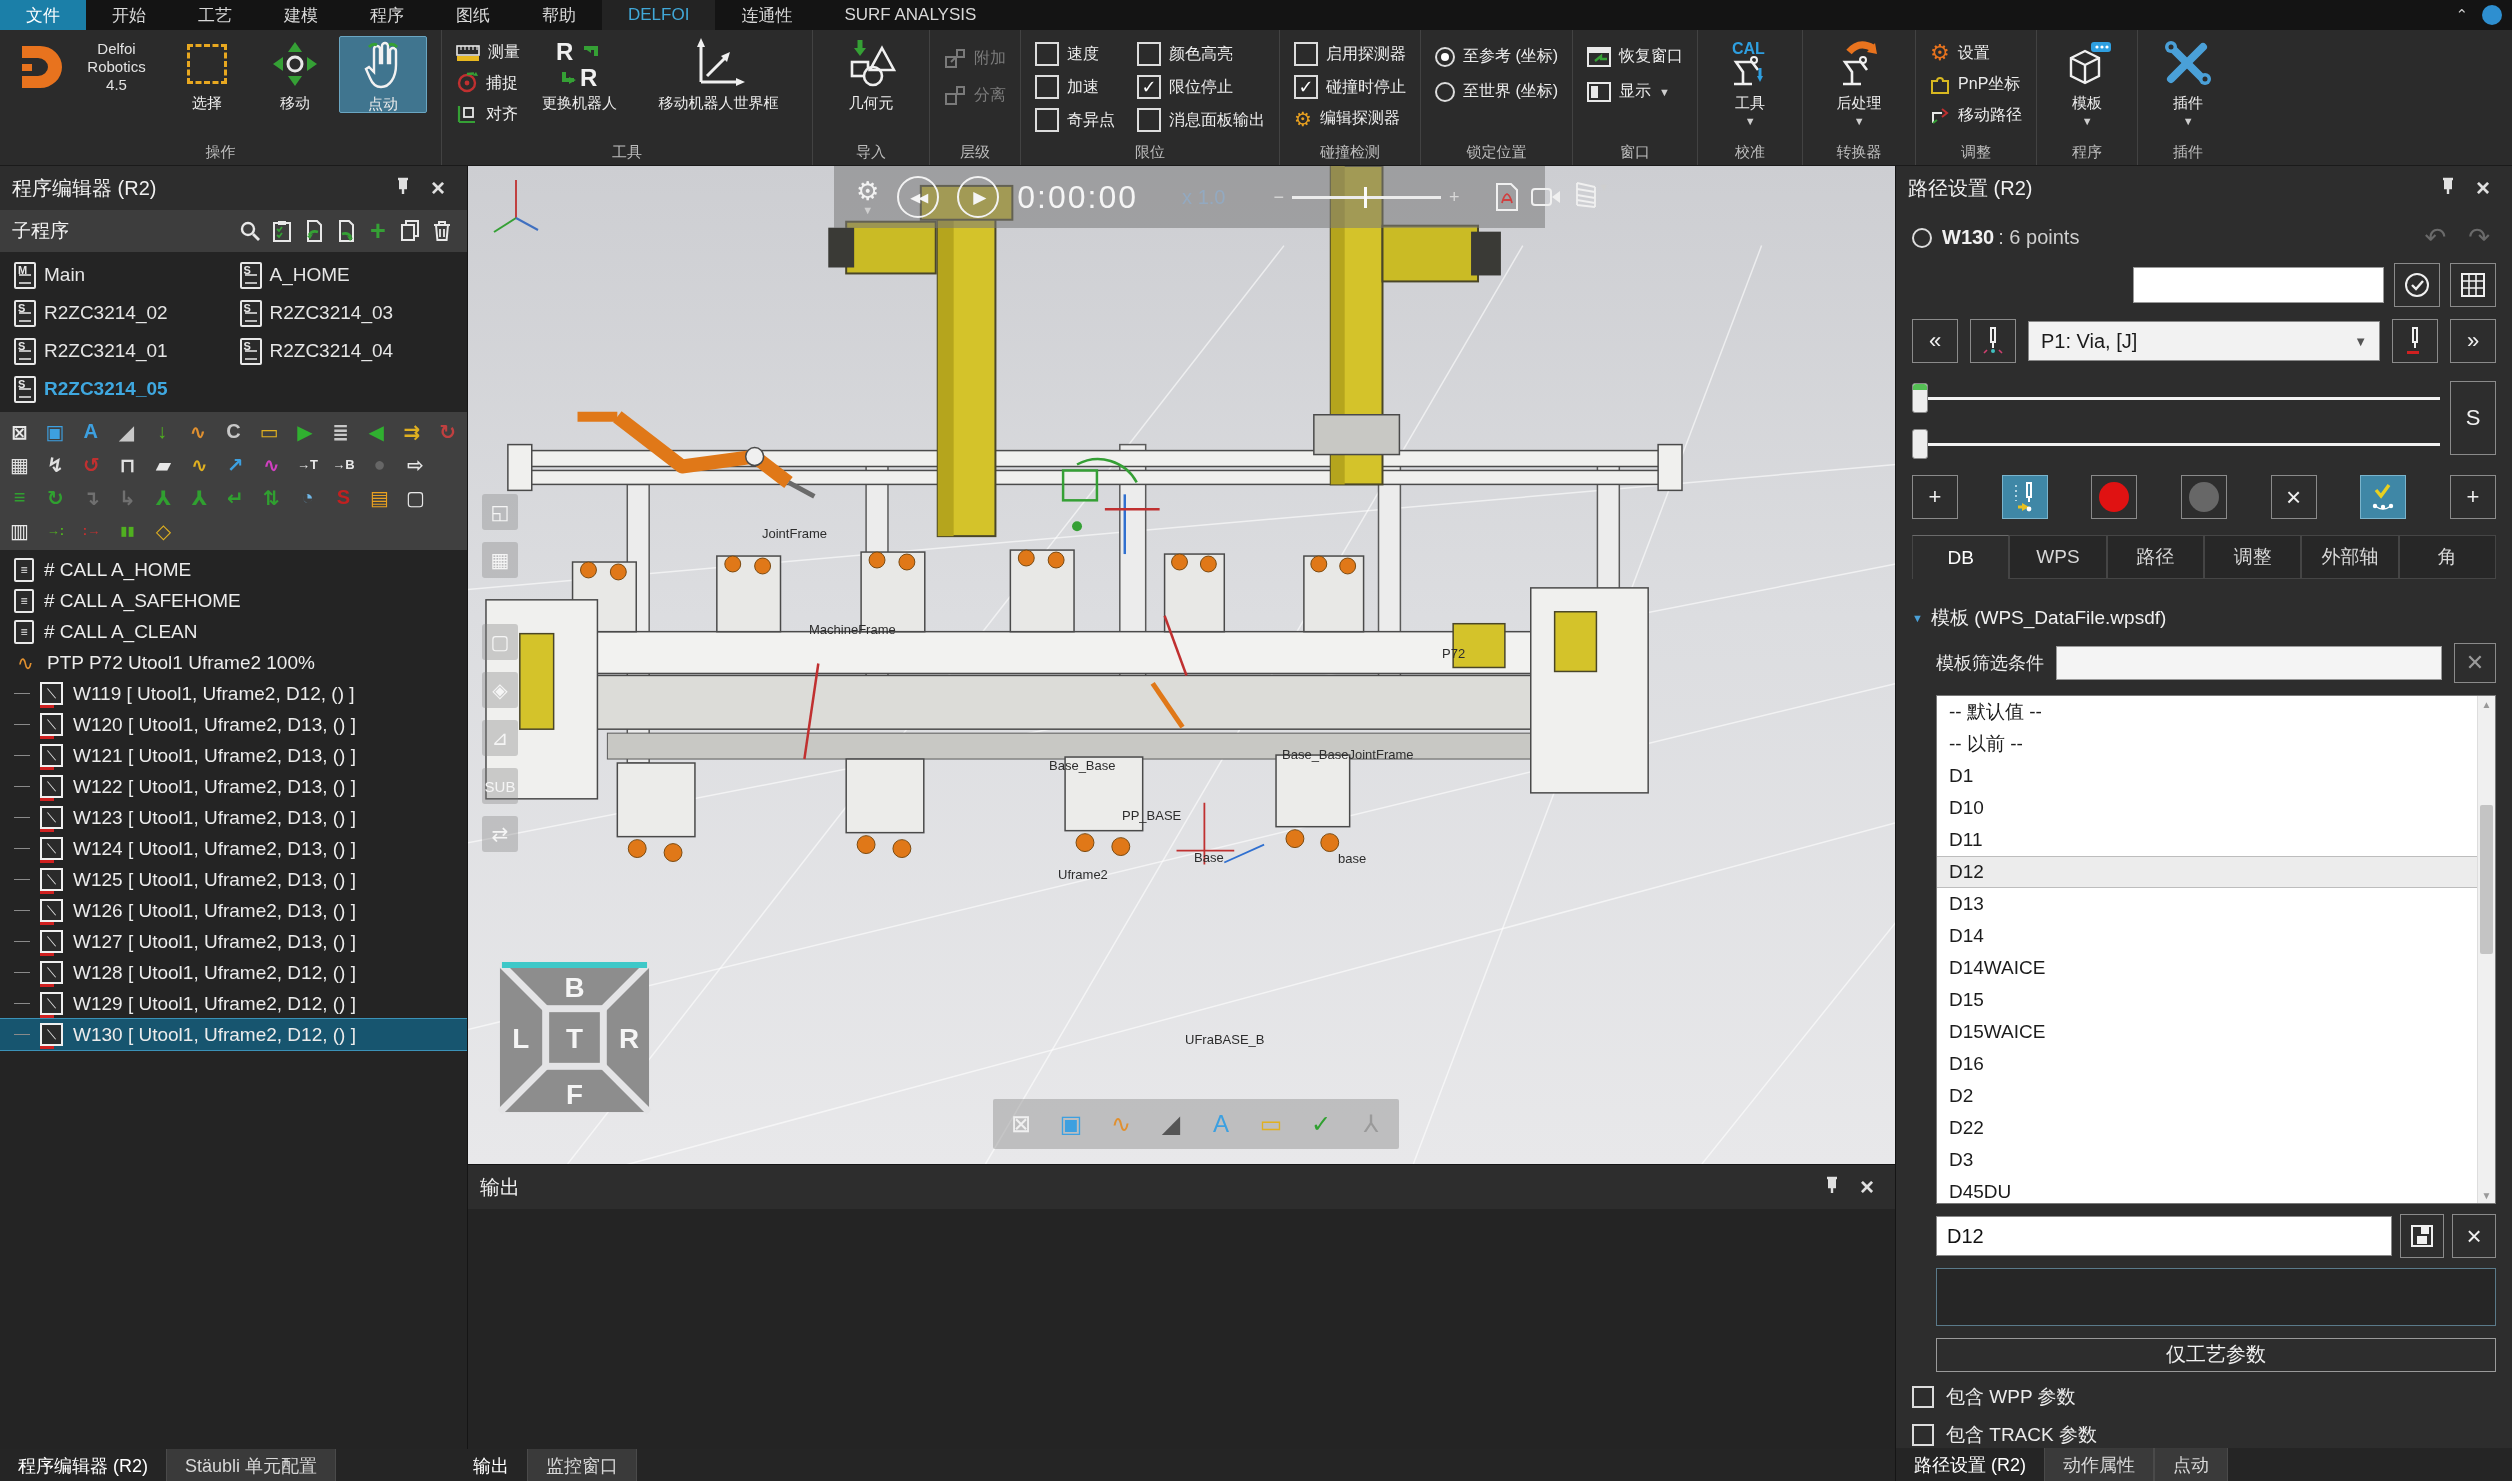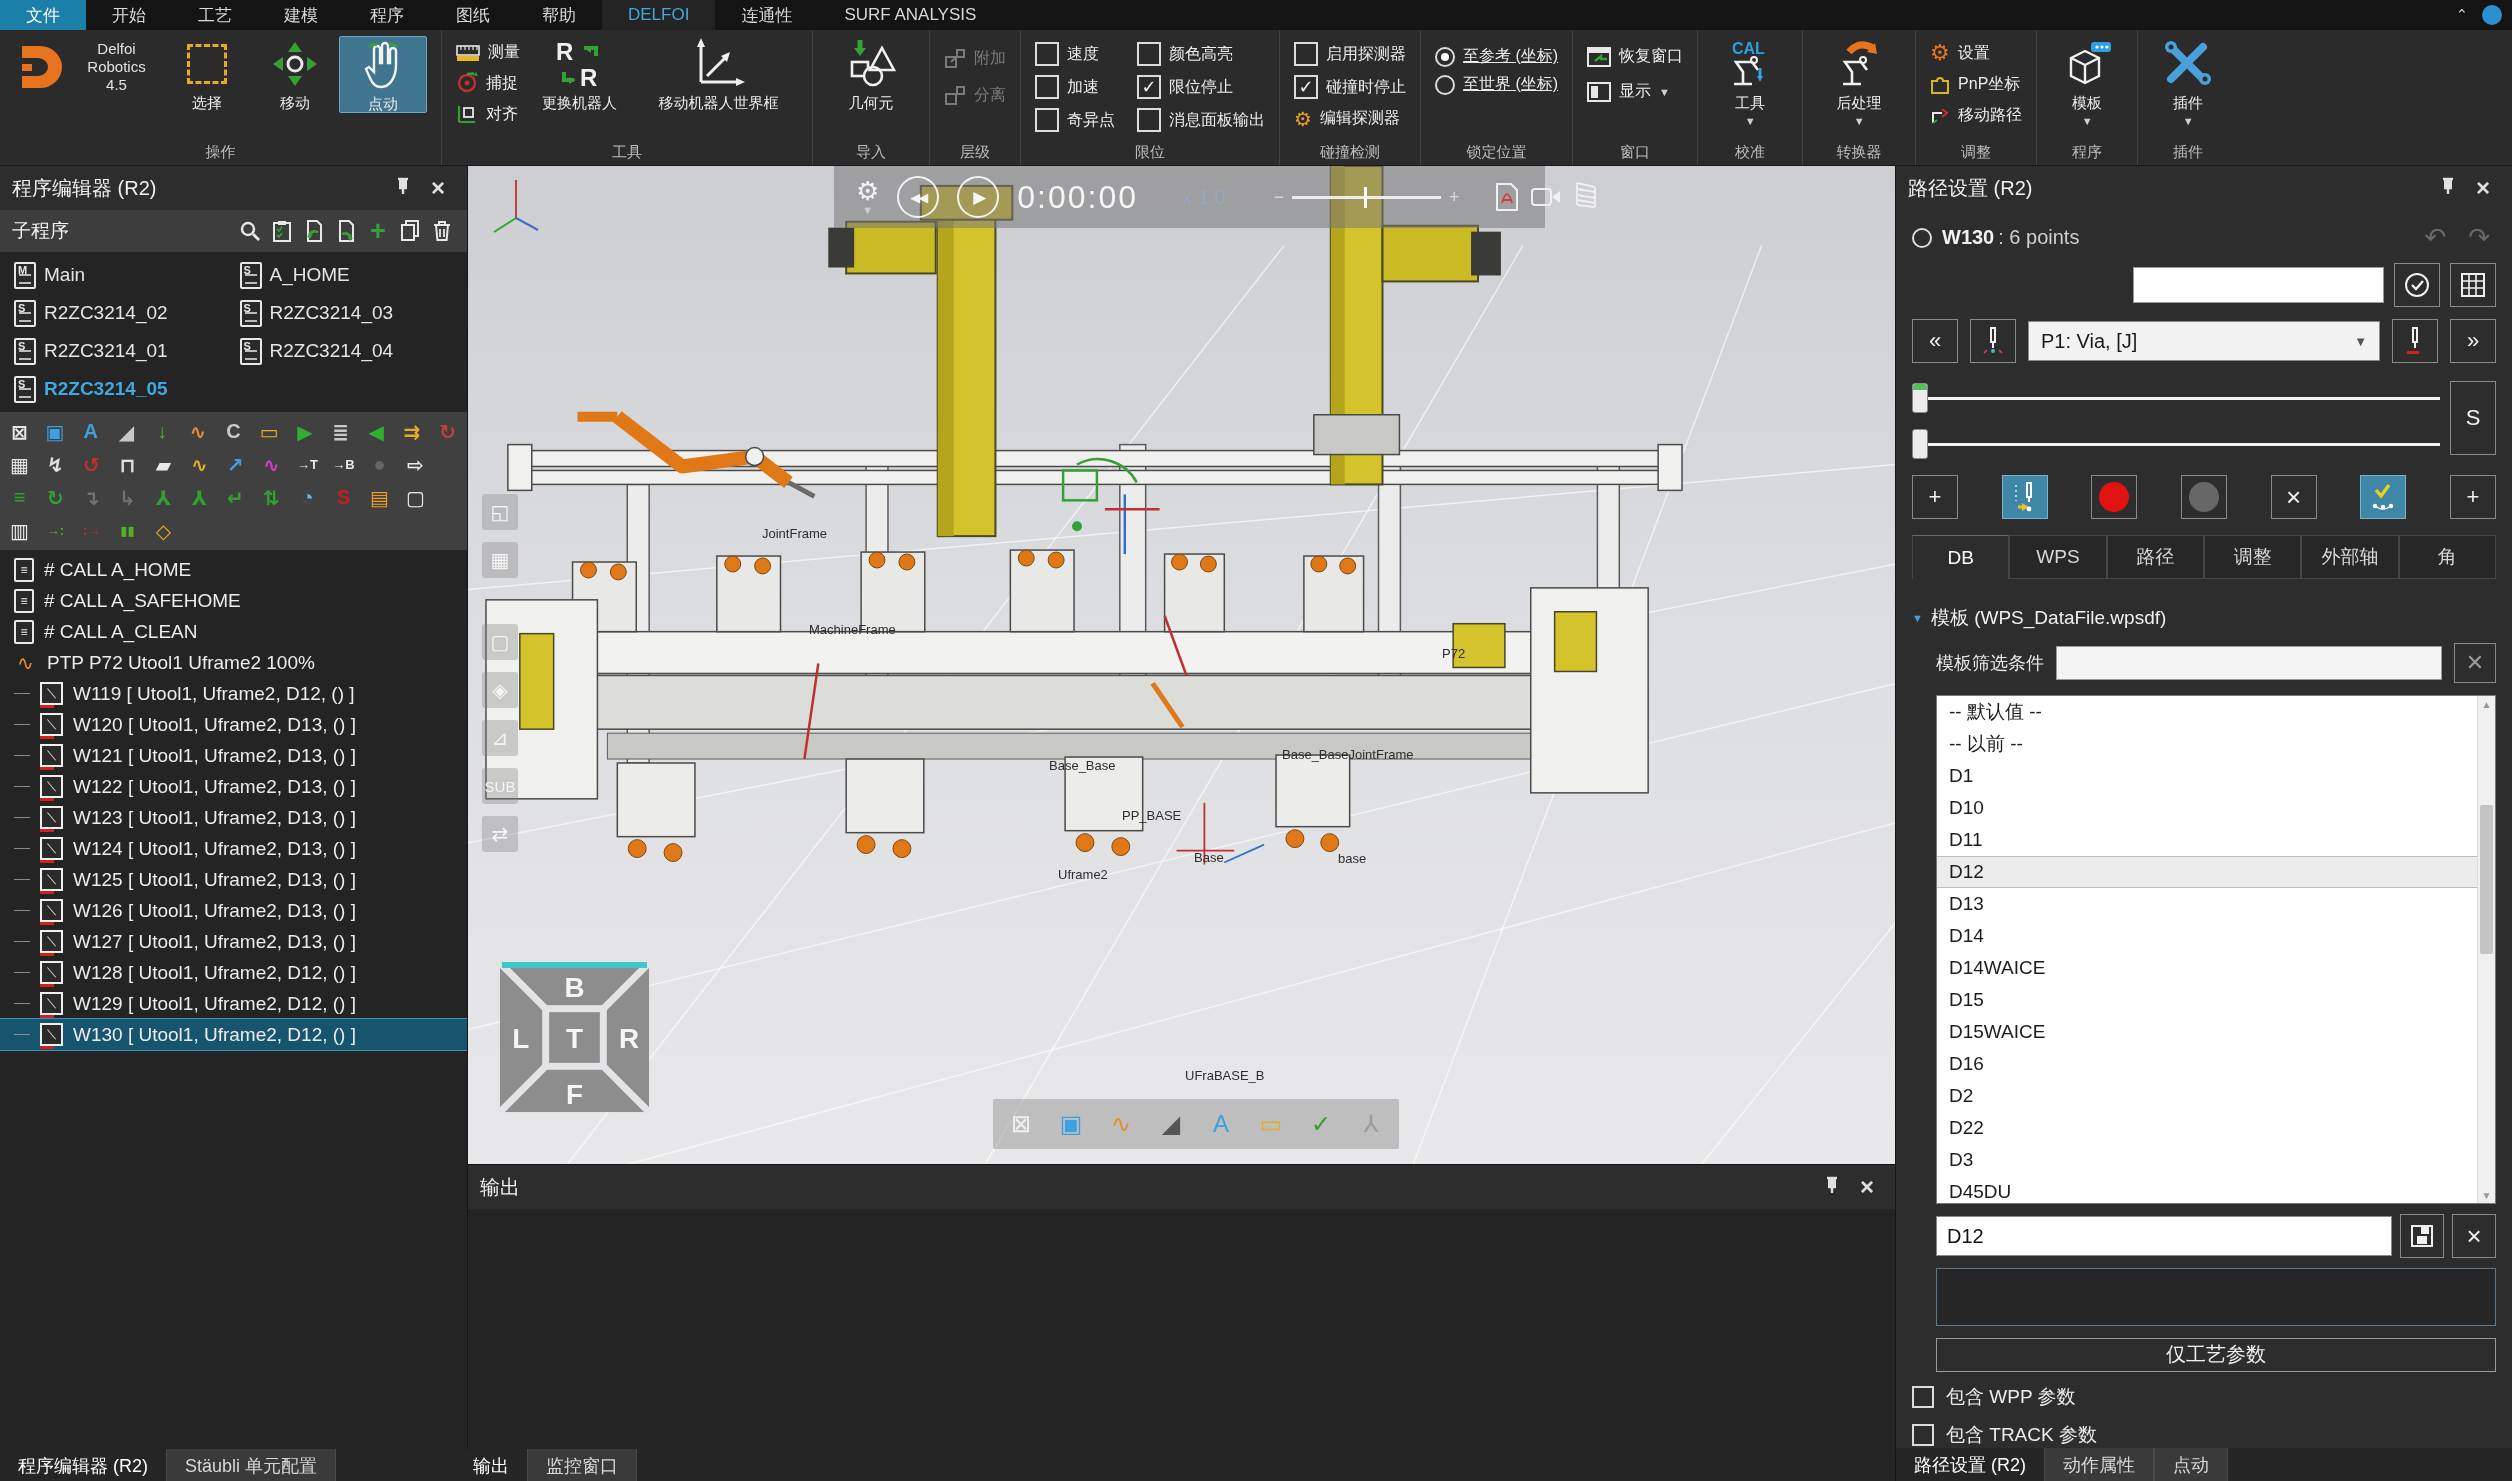--- a/index.html
+++ b/index.html
@@ -347,21 +347,21 @@
           </div>
           <div class="minirow">
             <span class="glyph" style="color: rgb(232, 160, 32); font-size: 20px;">⚙</span>
             <span>编辑探测器</span>
           </div>
         </div>
       <div class="rgroup-label">碰撞检测</div>
     </div>
 
     <div class="rgroup">
-      <div class="minicol" id="lock-col" style="gap:7px;padding-top:10px;text-decoration:underline;">
+      <div class="minicol" id="lock-col" style="gap:14px;padding-top:10px;">
           <div class="minirow">
             <span class="radio on"></span>
             <span>至参考 (坐标)</span>
           </div>
           <div class="minirow">
             <span class="radio"></span>
             <span>至世界 (坐标)</span>
           </div>
         </div>
       <div class="rgroup-label">锁定位置</div>
@@ -934,21 +934,21 @@
     <div id="scene-labels">
         <span class="scene-label" style="left: 294px; top: 360px;">JointFrame</span>
         <span class="scene-label" style="left: 341px; top: 456px;">MachineFrame</span>
         <span class="scene-label" style="left: 974px; top: 480px;">P72</span>
         <span class="scene-label" style="left: 581px; top: 592px;">Base_Base</span>
         <span class="scene-label" style="left: 814px; top: 581px;">Base_BaseJointFrame</span>
         <span class="scene-label" style="left: 654px; top: 642px;">PP_BASE</span>
         <span class="scene-label" style="left: 726px; top: 684px;">Base</span>
         <span class="scene-label" style="left: 870px; top: 685px;">base</span>
         <span class="scene-label" style="left: 590px; top: 701px;">Uframe2</span>
-        <span class="scene-label" style="left: 717px; top: 902px;">UFraBASE_B</span>
+        <span class="scene-label" style="left: 717px; top: 866px;">UFraBASE_B</span>
       </div>
   </div>
 
   <div id="output-panel">
     <div class="panel-titlebar">
       <span>输出</span>
       <span class="sp"></span>
       <span class="tool-glyph">
         <svg width="16" height="18" viewBox="0 0 16 18">
             <path d="M3 2 h10 M8 2 v9 M4 11 h8 M8 11 v6" stroke="#e0e0e0" stroke-width="2.4"></path>

